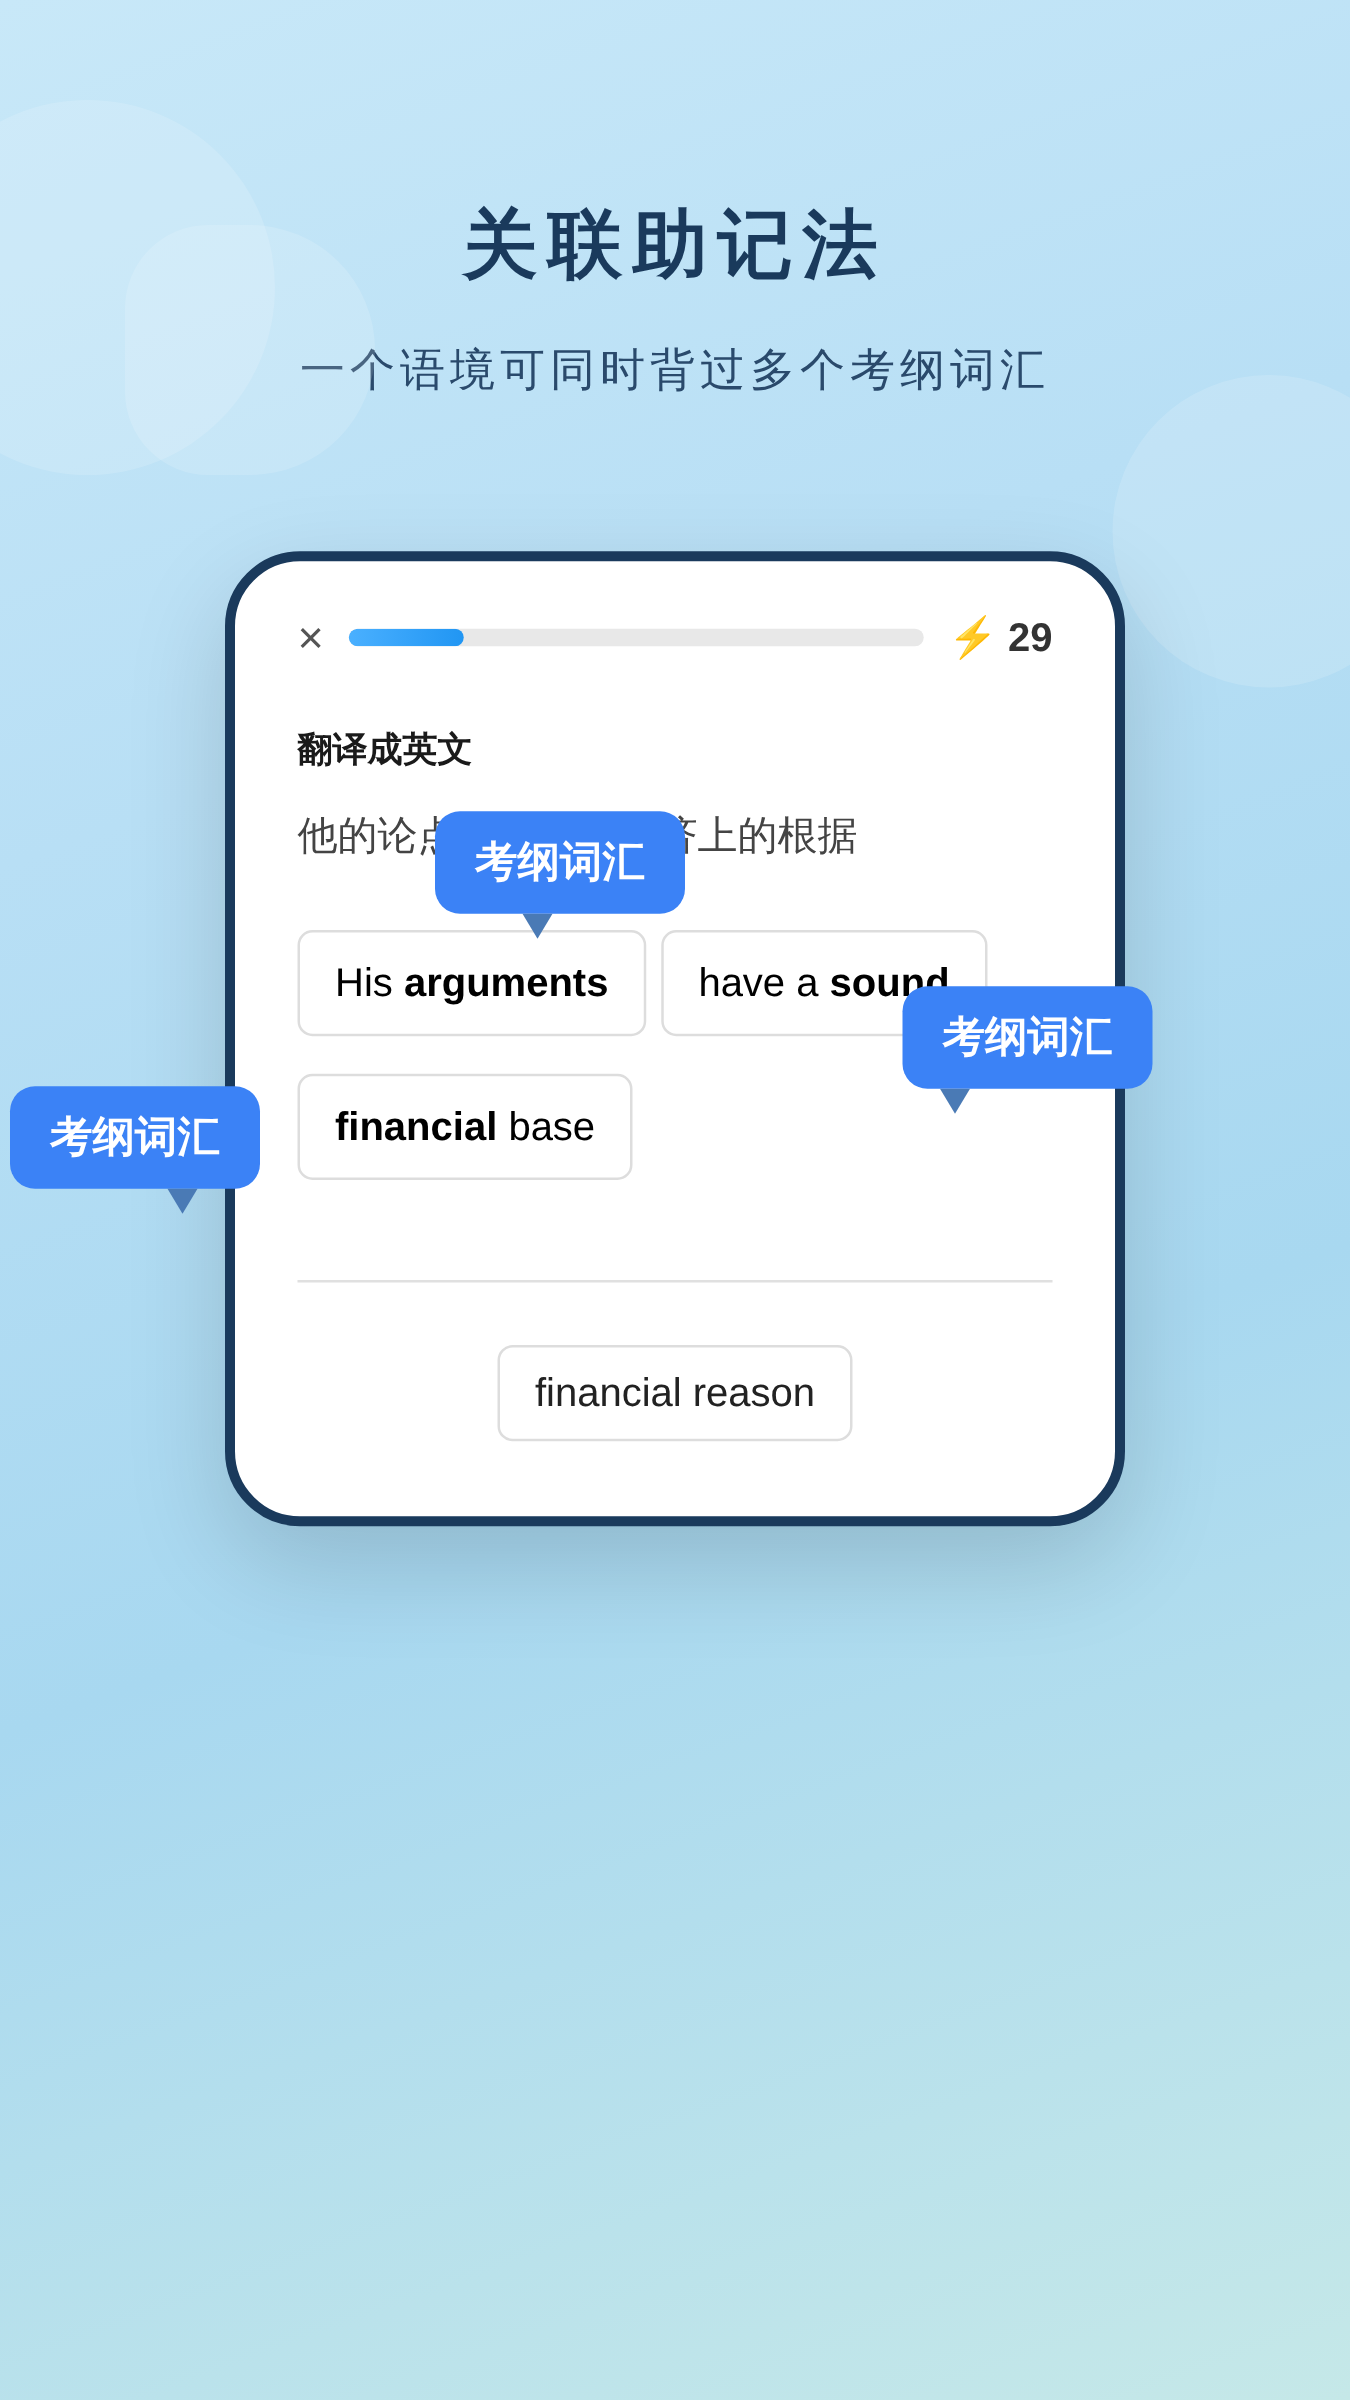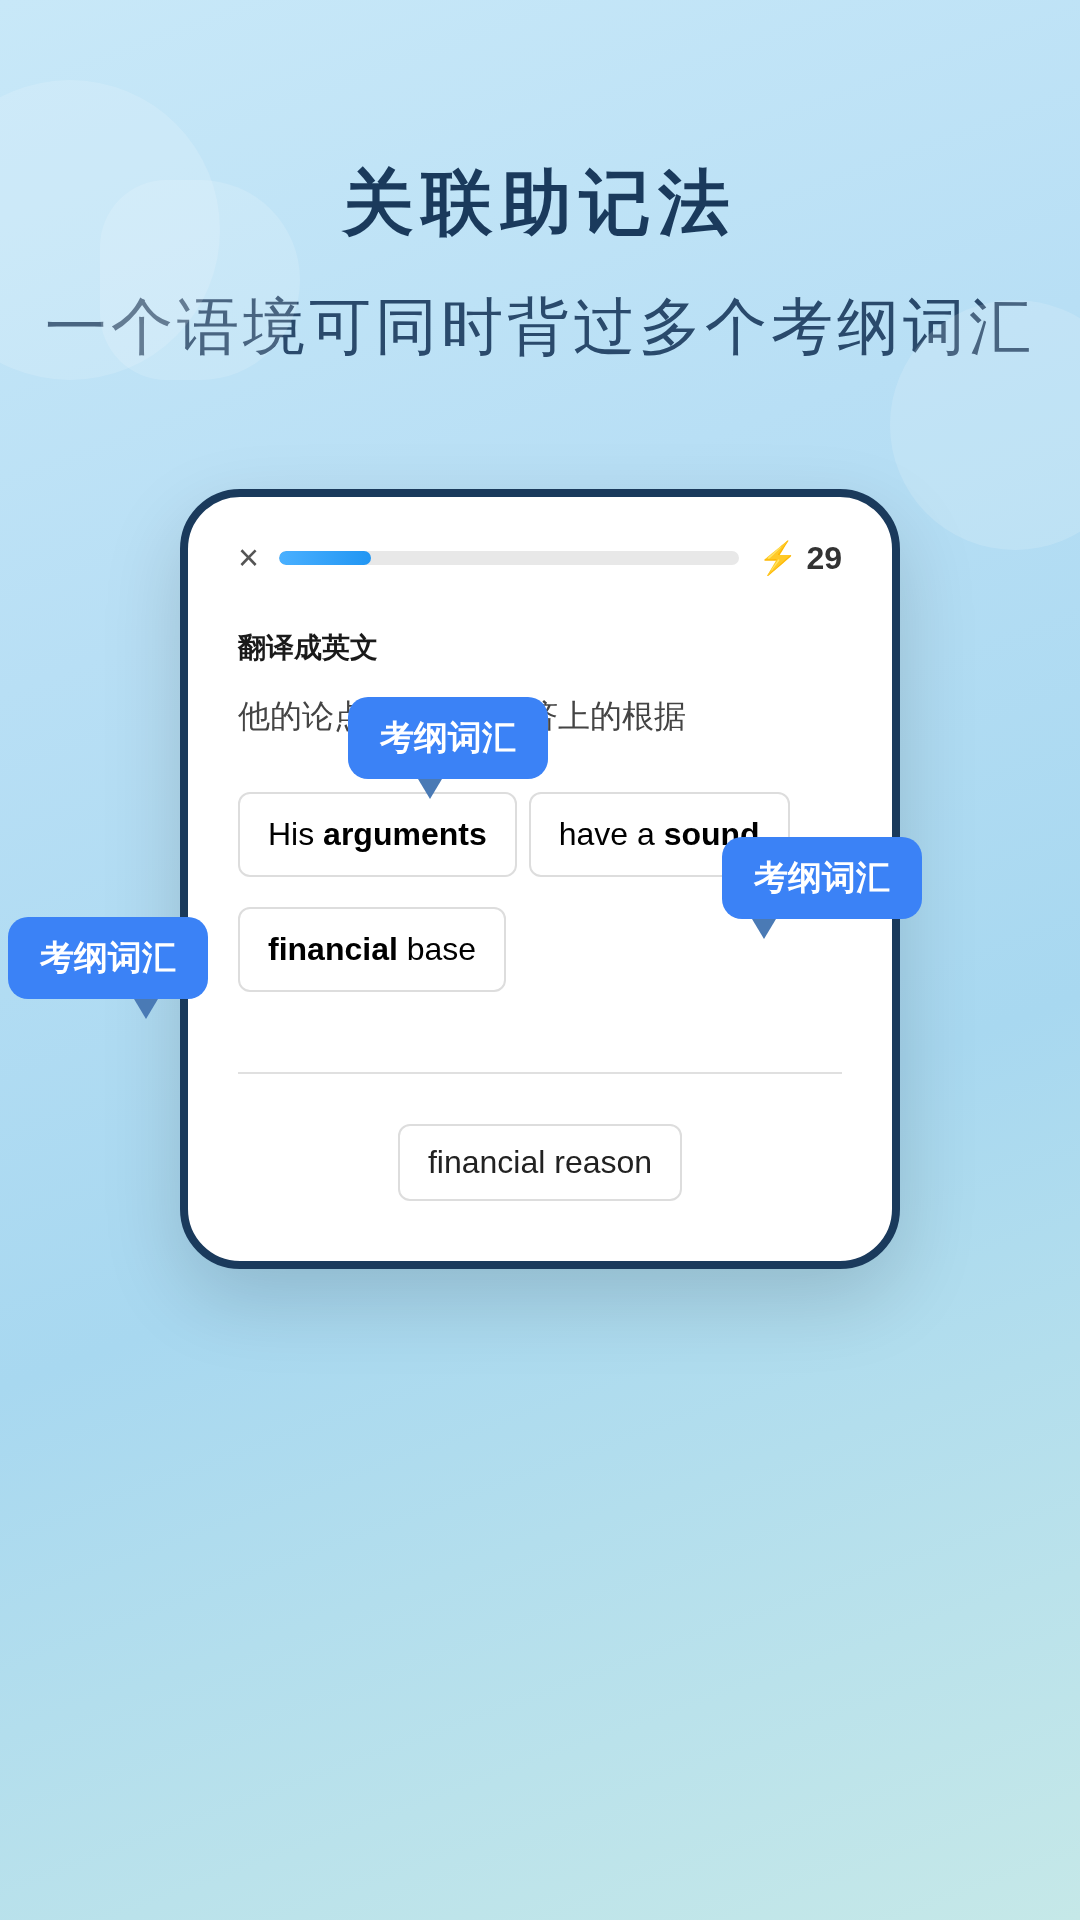--- a/index.html
+++ b/index.html
@@ -45,30 +45,30 @@
       padding-top: 160px;
     }
 
     
     .header-section {
       text-align: center;
       margin-bottom: 60px;
     }
 
     .main-title {
-      font-size: 71px;
+      font-size: 60px;
       font-weight: 900;
       color: #1a3a5c;
       letter-spacing: 8px;
       margin-bottom: 40px;
       line-height: 1.2;
     }
 
     .subtitle {
-      font-size: 62px;
+      font-size: 36px;
       color: #2a4a6c;
       font-weight: 400;
       letter-spacing: 4px;
     }
 
     
     .phone-mockup {
       width: 720px;
       background: white;
       border-radius: 60px;

